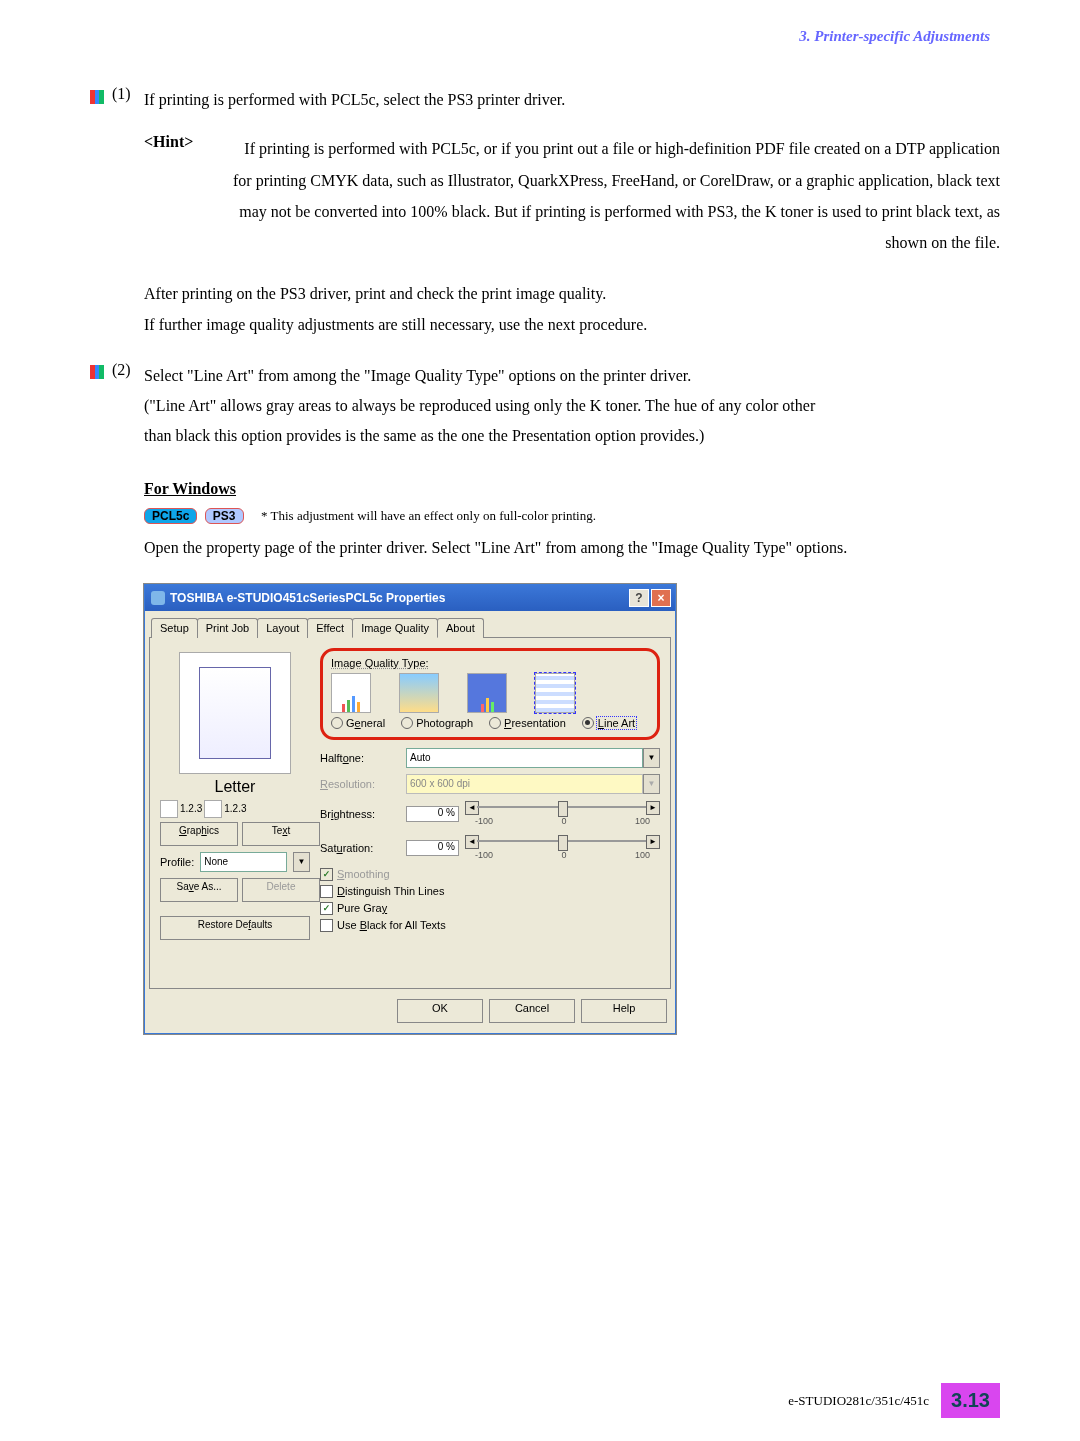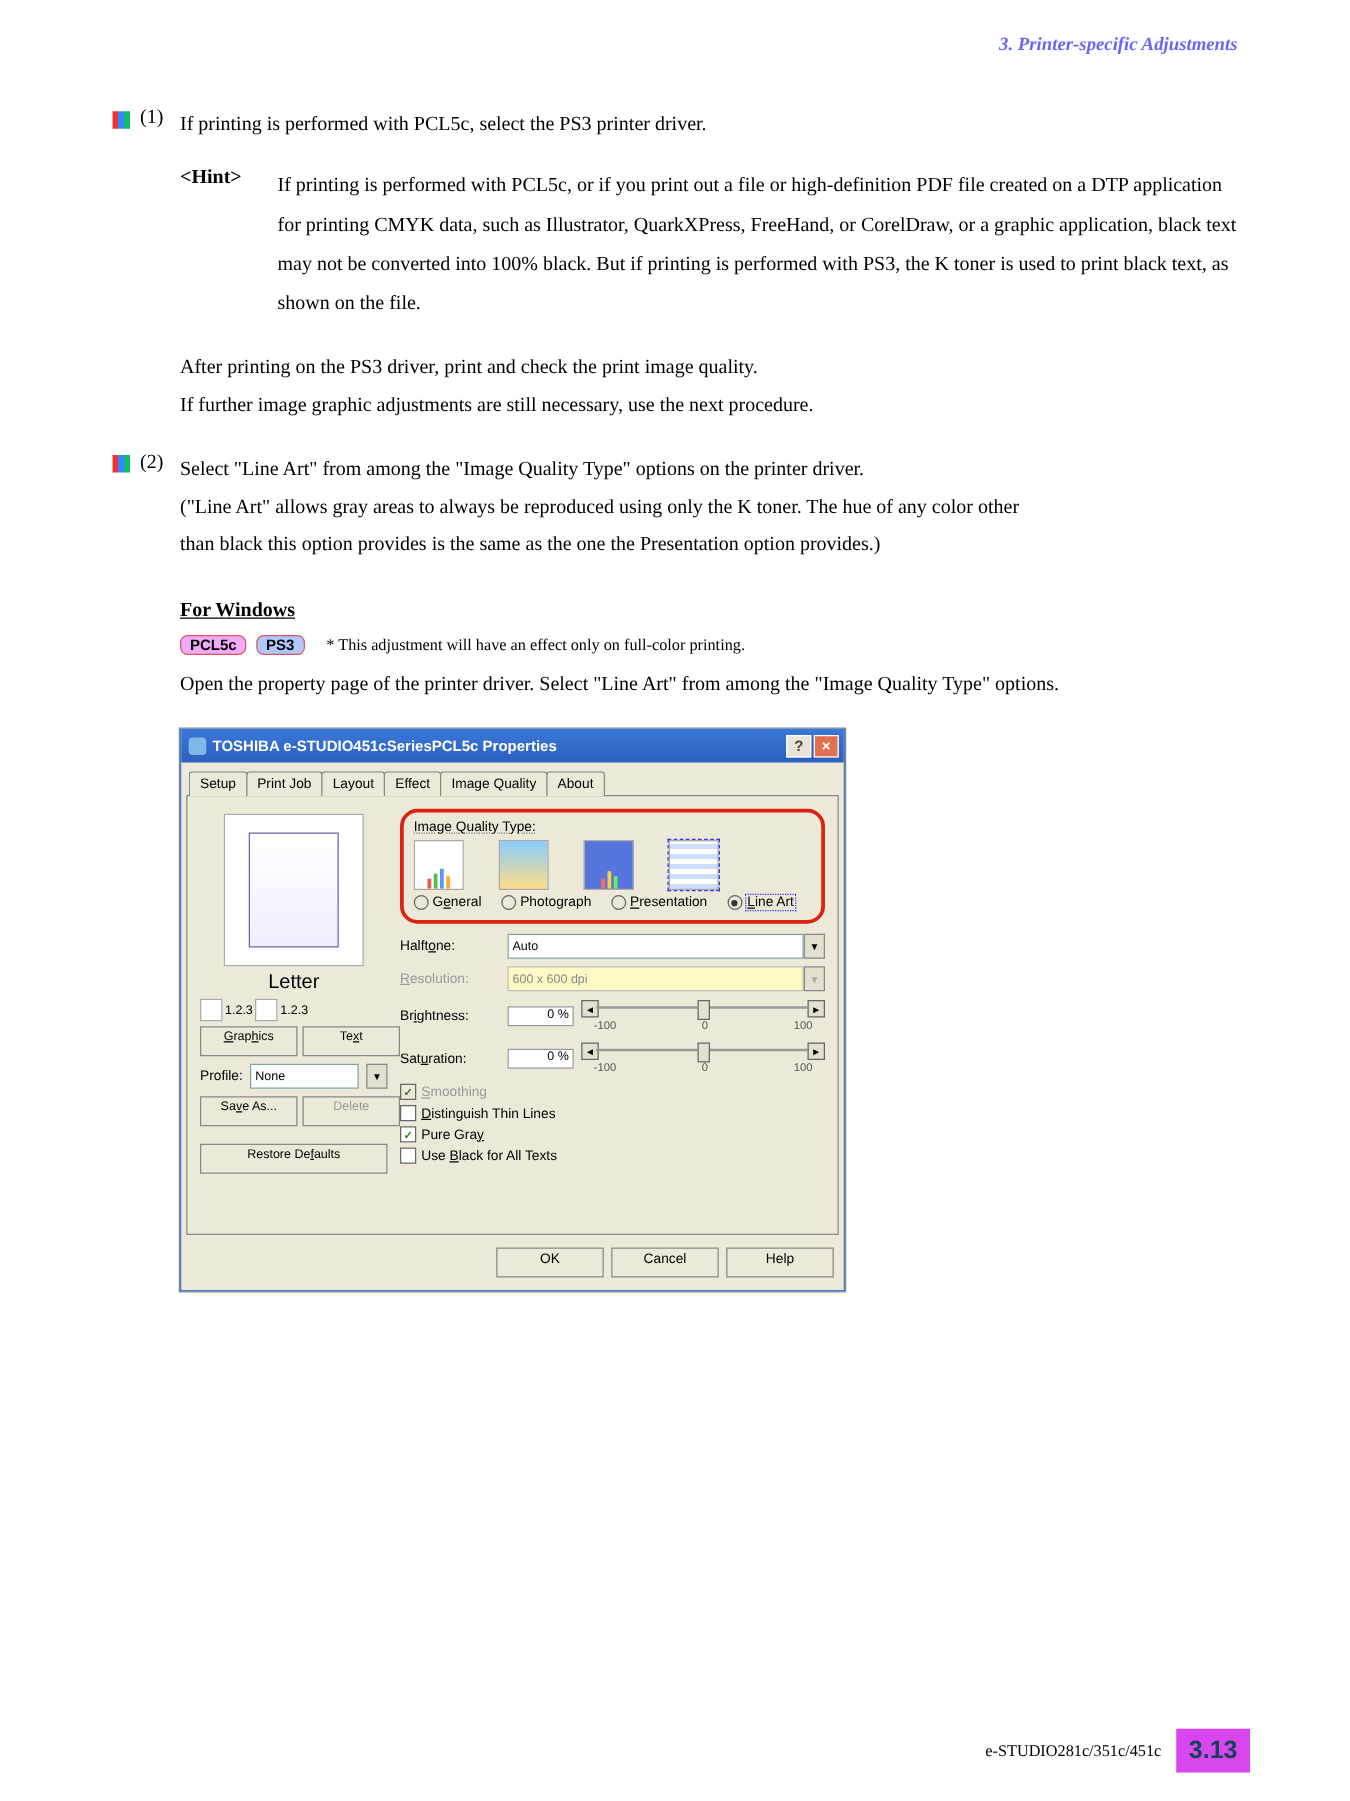--- a/index.html
+++ b/index.html
@@ -33,26 +33,26 @@
     display: inline-block;
     width: 14px; height: 14px;
     background: linear-gradient(90deg,#e33 0 33%,#38f 33% 66%,#1b6 66% 100%);
     vertical-align: middle;
     margin-top: 3px;
   }
   .num { flex: 0 0 32px; }
   .btxt { flex: 1; line-height: 1.9; }
   .hintrow { display:flex; margin-left: 54px; margin-bottom: 20px;}
   .hintlbl { flex:0 0 78px; font-weight:bold; }
-  .hintbody { flex:1; line-height:1.95; }
+  .hintbody { flex:1; line-height:1.95;text-align:right; }
   .para { margin-left: 54px; line-height:1.95; margin-bottom:20px;}
   .subhead { margin-left: 54px; font-weight:bold; text-decoration:underline; margin-top:28px; margin-bottom:10px;}
   .pcline { margin-left:54px; margin-bottom:8px; font-size:14px;}
   .pill { display:inline-block; border:1px solid #d55; border-radius:6px; padding:0 7px; font-weight:bold; font-size:12px; font-family:Arial,sans-serif; vertical-align:middle; margin-right:4px;}
-  .pill.pcl { background:#f0abfc; }
+  .pill.pcl { background:#0ea5e9; }
   .pill.ps3 { background:#b0c8ff; }
   .pnote { font-size:13px; color:#000; vertical-align:middle; margin-left:10px;}
   .openpara { margin-left:54px; line-height:1.95; margin-bottom:20px;}
 
   
   .dlg {
     margin-left:54px;
     width: 530px;
     border: 1px solid #3a7ad9;
     font-family: Tahoma, Arial, sans-serif;
@@ -131,21 +131,21 @@
     <div class="btxt">If printing is performed with PCL5c, select the PS3 printer driver.</div>
   </div>
 
   <div class="hintrow">
     <div class="hintlbl">&lt;Hint&gt;</div>
     <div class="hintbody">If printing is performed with PCL5c, or if you print out a file or high-definition PDF file created on a DTP application for printing CMYK data, such as Illustrator, QuarkXPress, FreeHand, or CorelDraw, or a graphic application, black text may not be converted into 100% black.  But if printing is performed with PS3, the K toner is used to print black text, as shown on the file.</div>
   </div>
 
   <div class="para">
     <div>After printing on the PS3 driver, print and check the print image quality.</div>
-    <div>If further image graphic adjustments are still necessary, use the next procedure.</div>
+    <div>If further image quality adjustments are still necessary, use the next procedure.</div>
   </div>
 
   <div class="numblock">
     <div class="bullet"><span class="bar3"></span></div>
     <div class="num">(2)</div>
     <div class="btxt">
       <span>Select "Line Art" from among the "Image Quality Type" options on the printer driver.</span><br>
       <span>("Line Art" allows gray areas to always be reproduced using only the K toner.  The hue of any color other</span><br>
       <span>than black this option provides is the same as the one the Presentation option provides.)</span>
     </div>

